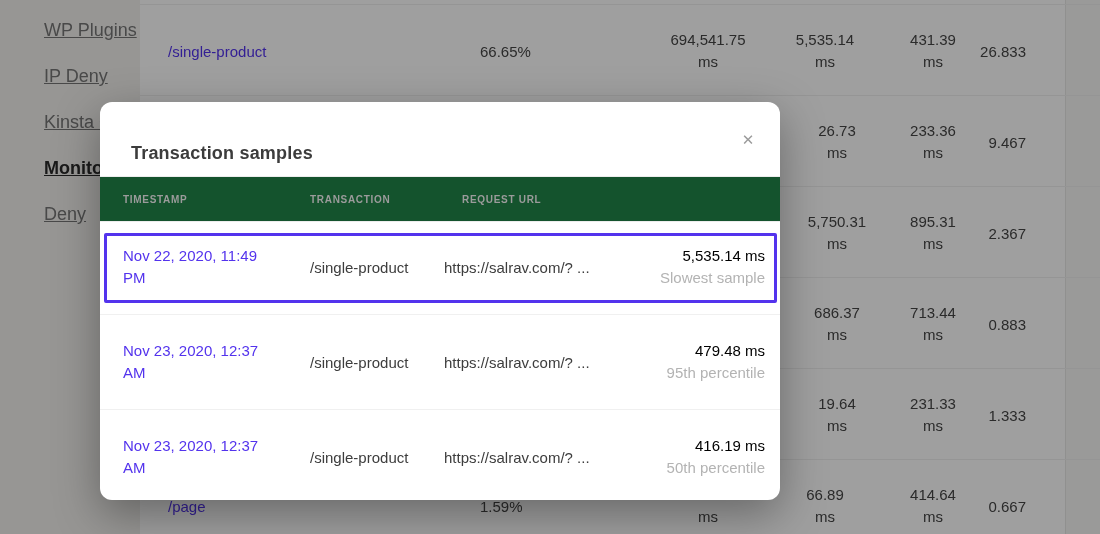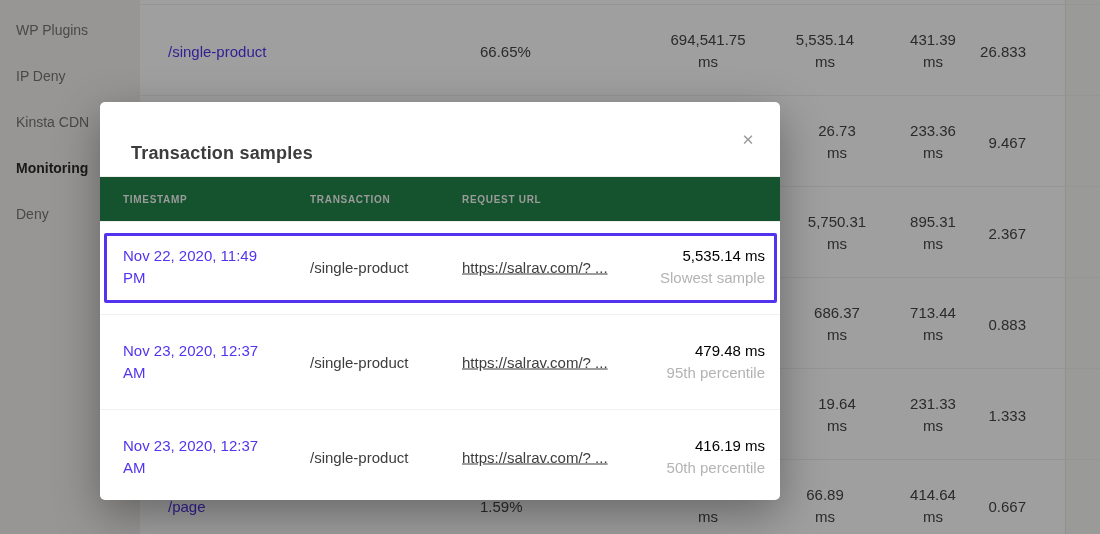--- a/index.html
+++ b/index.html
@@ -2,22 +2,22 @@
 <html><head>
 <meta charset="utf-8">
 <style>
   html,body{margin:0;padding:0;background:#fff;}
   .stage{position:relative;width:1100px;height:534px;overflow:hidden;
          font-family:"Liberation Sans","DejaVu Sans",sans-serif;background:#fff;}
 
   
   .sidebar{position:absolute;left:0;top:0;width:140px;height:534px;
            background:#f2f1ee;border-right:1px solid #dddcd9;z-index:1;}
-  .side-item{position:absolute;left:16px;font-size:14px;color:#757575;
-             white-space:nowrap;cursor:pointer;line-height:18px;}
+  .side-item{position:absolute;left:44px;font-size:18px;color:#757575;
+             white-space:nowrap;cursor:pointer;line-height:18px;text-decoration:underline;}
   .side-item.s0{top:21px;} .side-item.s1{top:67px;} .side-item.s2{top:113px;}
   .side-item.s3{top:159px;color:#2b2b2b;font-weight:700;} .side-item.s4{top:205px;}
 
   
   .content{position:absolute;left:140px;top:0;right:0;bottom:0;background:#fff;z-index:1;}
   .rightzone{position:absolute;left:925px;top:0;bottom:0;right:0;background:#f7f7f5;
              border-left:1px solid #e7e7e5;}
   .bg-row{position:absolute;left:0;right:0;height:91px;border-top:1px solid #efefef;}
   .bg-row.r0{top:4px;} .bg-row.r1{top:95px;} .bg-row.r2{top:186px;}
   .bg-row.r3{top:277px;} .bg-row.r4{top:368px;} .bg-row.r5{top:459px;}
@@ -27,21 +27,21 @@
   .two{line-height:22px;width:110px;text-align:center;}
   .c-total{left:513px;} .c-max{left:630px;} .c-max.peek{left:642px;}
   .c-avg{left:738px;}
   .c-rate{left:791px;width:95px;text-align:right;}
 
   
   .overlay{position:absolute;inset:0;background:rgba(0,0,0,0.375);z-index:5;}
 
   
   .modal{position:absolute;left:100px;top:102px;width:680px;height:398px;background:#fff;
-         border-radius:5px;box-shadow:0 14px 45px rgba(0,0,0,.35);z-index:10;}
+         border-radius:12px;box-shadow:0 14px 45px rgba(0,0,0,.35);z-index:10;}
   .modal-title{position:absolute;left:31px;top:26px;font-size:18px;font-weight:600;
                color:#3c3c3c;letter-spacing:.2px;}
   .modal-close{position:absolute;right:20px;top:26px;width:24px;height:24px;display:flex;
                align-items:center;justify-content:center;font-size:15px;color:#9b9b9b;cursor:pointer;}
   .modal-head{position:absolute;left:0;right:0;top:74px;height:44px;background:#14532d;
               border-top:1px solid #ededed;border-bottom:1px solid #ededed;}
   .mh{position:absolute;top:0;height:100%;display:flex;align-items:center;
       font-size:10px;font-weight:700;color:#9b9b9b;letter-spacing:.7px;white-space:nowrap;}
   .mh-ts{left:23px;} .mh-tx{left:210px;} .mh-url{left:362px;}
   .mh-dur{right:12px;cursor:pointer;}
@@ -49,21 +49,21 @@
 
   .modal-rows{position:absolute;left:0;right:0;top:118px;bottom:0;}
   .m-row{position:relative;height:94px;cursor:pointer;}
   .m-row.b{border-bottom:1px solid #f0f0f0;}
   .sel-box{position:absolute;left:4px;right:3px;top:13px;height:70px;
            border:3px solid #5333ed;border-radius:2px;box-sizing:border-box;}
   .mc{position:absolute;top:50%;transform:translateY(-50%);font-size:15px;color:#3d3d3d;
       white-space:nowrap;}
   .mc-ts{left:23px;width:155px;white-space:normal;line-height:22px;color:#5333ed;
          font-weight:500;cursor:pointer;}
-  .mc-tx{left:210px;} .mc-url{left:362px;text-decoration:underline;}
+  .mc-tx{left:210px;} .mc-url{left:344px;}
   .mc-dur{right:15px;text-align:right;line-height:22px;}
   .mc-dur .val{color:#000000;}
   .mc-dur .sub{color:#b3b3b3;}
 </style>
 </head>
 <body>
 
 <div class="stage">
 
   <nav class="sidebar">

